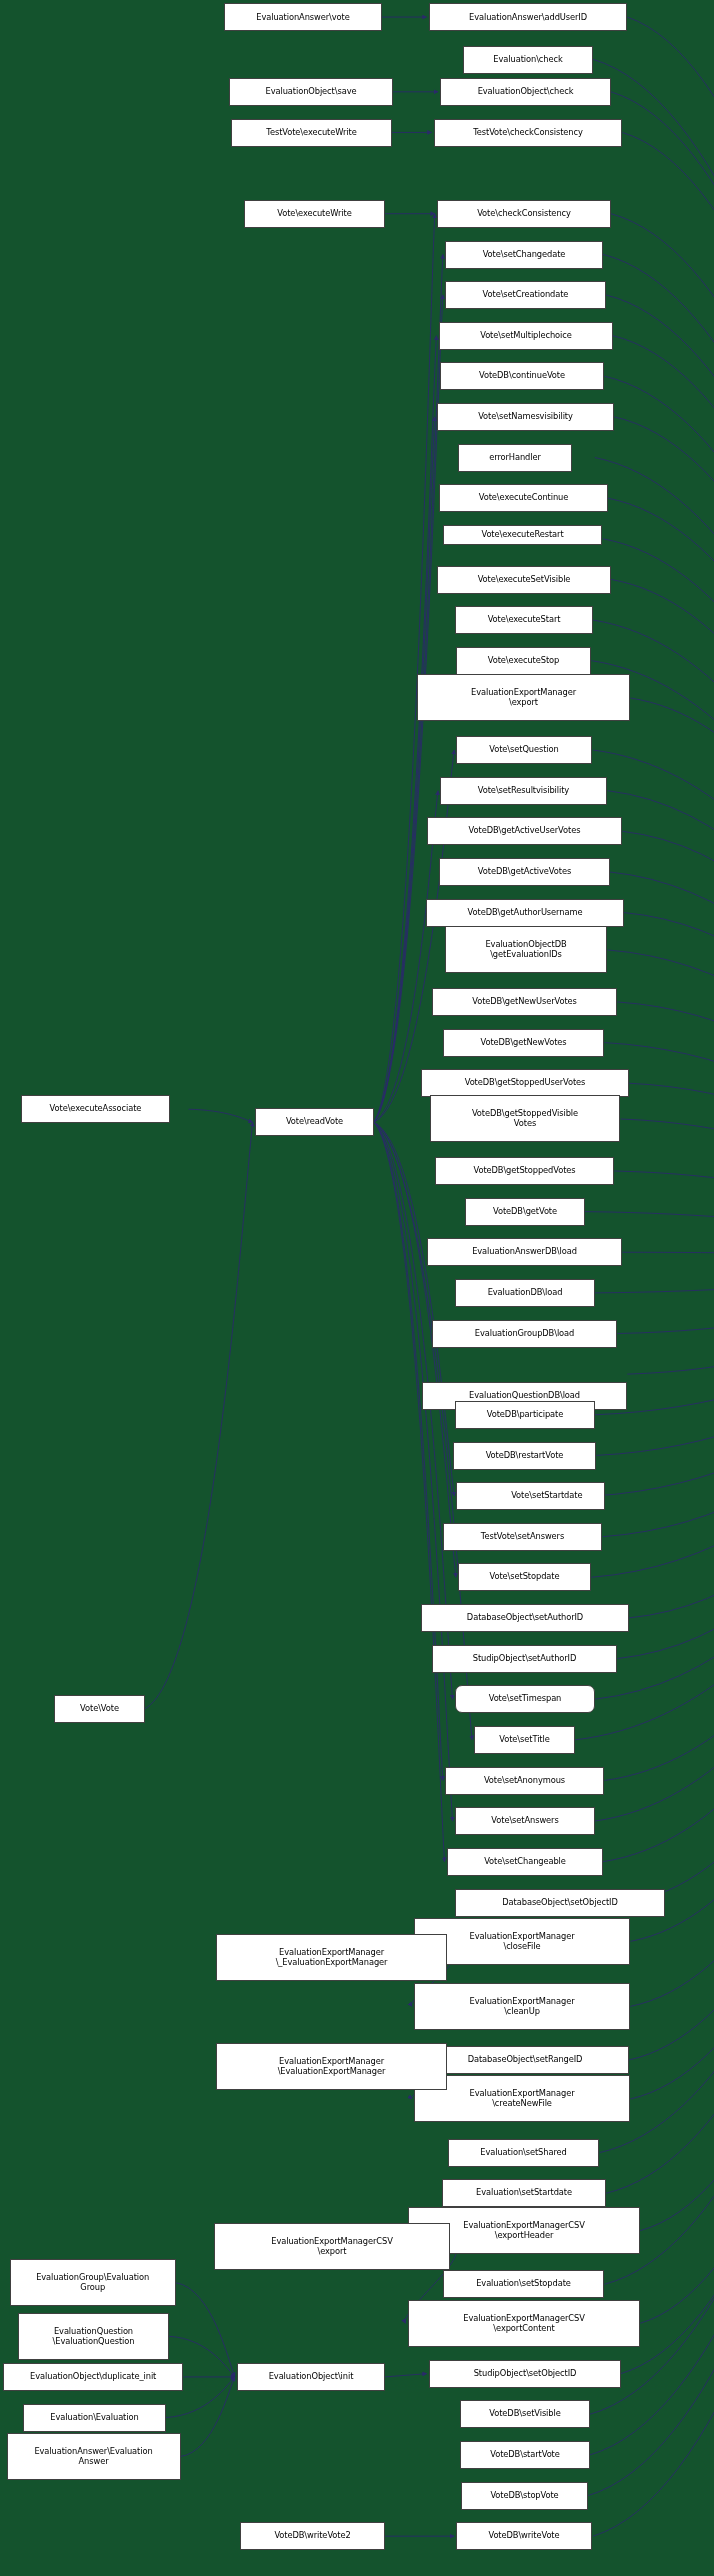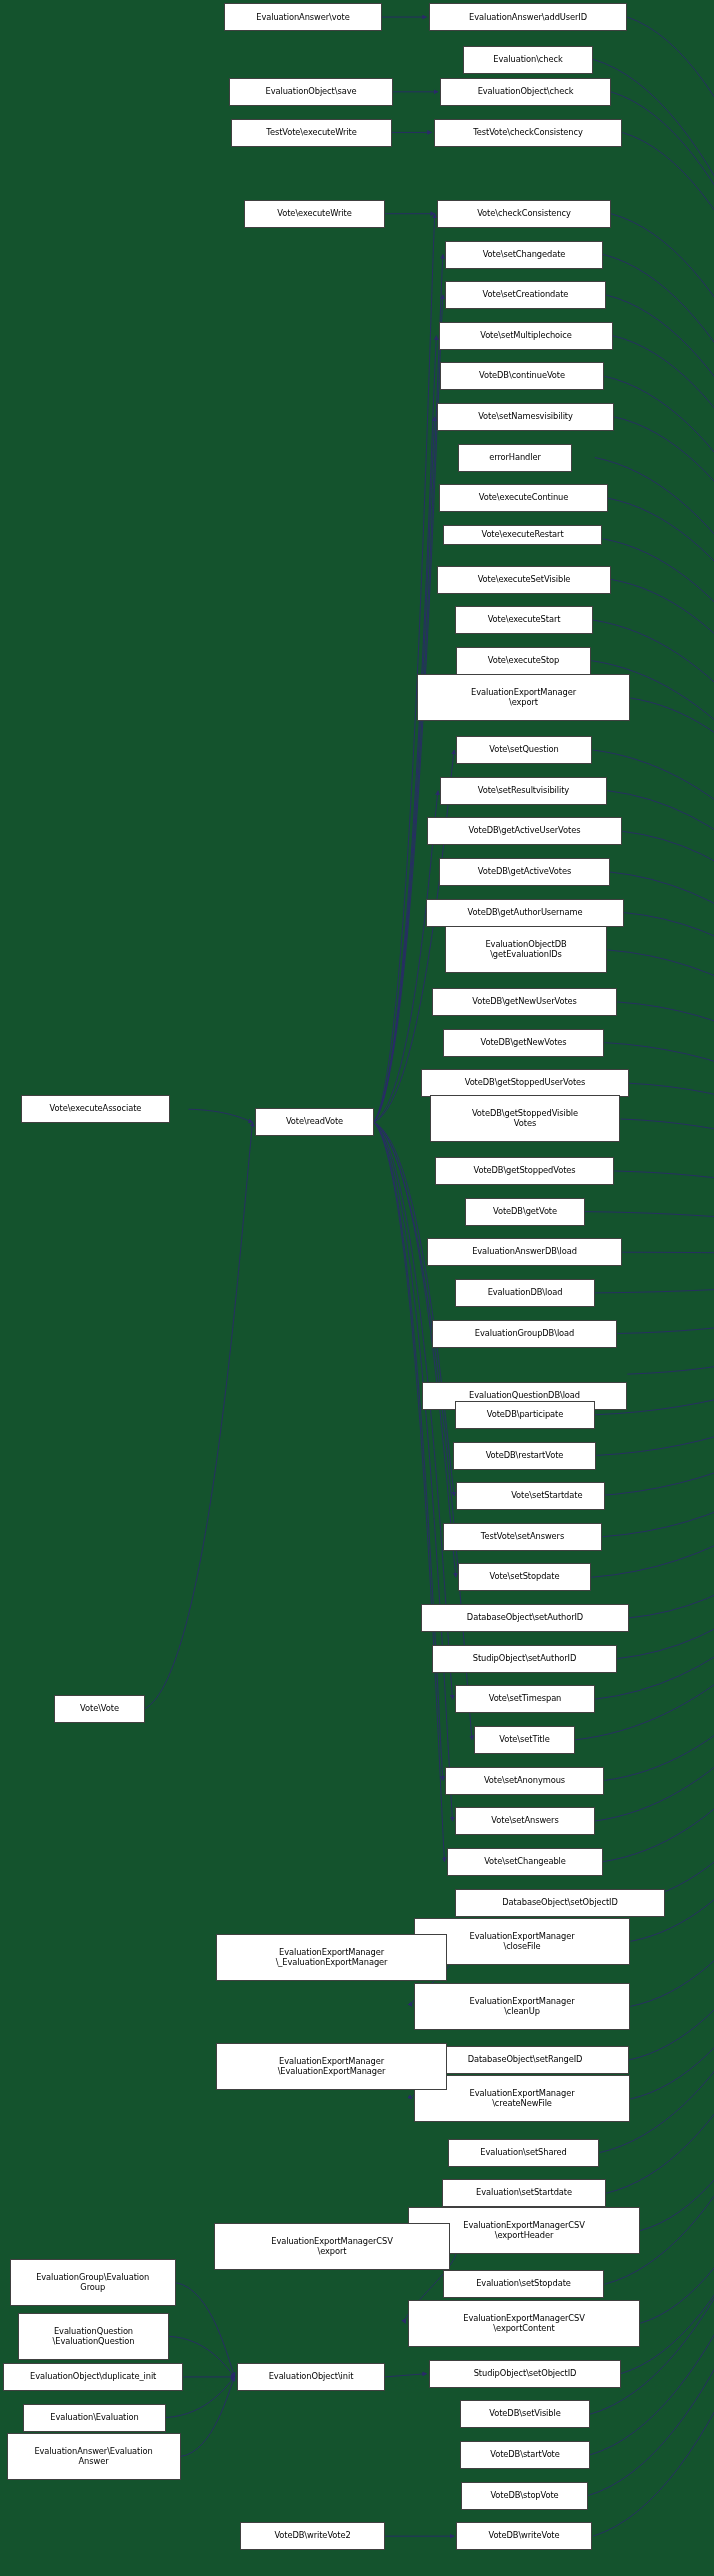--- a/index.html
+++ b/index.html
@@ -170,21 +170,21 @@
       <div class="node" style="left: 455px; top: 1279px; width: 140px; height: 28px;">EvaluationDB\load</div>
       <div class="node" style="left: 432px; top: 1320px; width: 185px; height: 28px;">EvaluationGroupDB\load</div>
       <div class="node" style="left: 422px; top: 1360px; width: 205px; height: 28px; margin-top: 22px;">EvaluationQuestionDB\load</div>
       <div class="node" style="left: 455px; top: 1401px; width: 140px; height: 28px;">VoteDB\participate</div>
       <div class="node" style="left: 453px; top: 1442px; width: 143px; height: 28px;">VoteDB\restartVote</div>
       <div class="node" style="left: 456px; top: 1482px; width: 149px; height: 28px; padding-left: 35px;">Vote\setStartdate</div>
       <div class="node" style="left: 443px; top: 1523px; width: 159px; height: 28px;">TestVote\setAnswers</div>
       <div class="node" style="left: 458px; top: 1563px; width: 133px; height: 28px;">Vote\setStopdate</div>
       <div class="node" style="left: 421px; top: 1604px; width: 208px; height: 28px;">DatabaseObject\setAuthorID</div>
       <div class="node" style="left: 432px; top: 1645px; width: 185px; height: 28px;">StudipObject\setAuthorID</div>
-      <div class="node" style="left: 455px; top: 1685px; width: 140px; height: 28px;">Vote\setTimespan</div>
+      <div class="node" style="left: 455px; top: 1685px; width: 140px; height: 28px; border-radius: 7px;">Vote\setTimespan</div>
       <div class="node" style="left: 474px; top: 1726px; width: 101px; height: 28px;">Vote\setTitle</div>
       <div class="node" style="left: 445px; top: 1767px; width: 159px; height: 28px;">Vote\setAnonymous</div>
       <div class="node" style="left: 455px; top: 1807px; width: 140px; height: 28px;">Vote\setAnswers</div>
       <div class="node" style="left: 447px; top: 1848px; width: 156px; height: 28px;">Vote\setChangeable</div>
       <div class="node" style="left: 419px; top: 1889px; width: 210px; height: 28px; margin-left: 36px;">DatabaseObject\setObjectID</div>
       <div class="node" style="left: 414px; top: 1918px; width: 216px; height: 47px;">EvaluationExportManager
 \closeFile</div>
       <div class="node" style="left: 414px; top: 1983px; width: 216px; height: 47px;">EvaluationExportManager
 \cleanUp</div>
       <div class="node" style="left: 421px; top: 2046px; width: 208px; height: 28px;">DatabaseObject\setRangeID</div>

